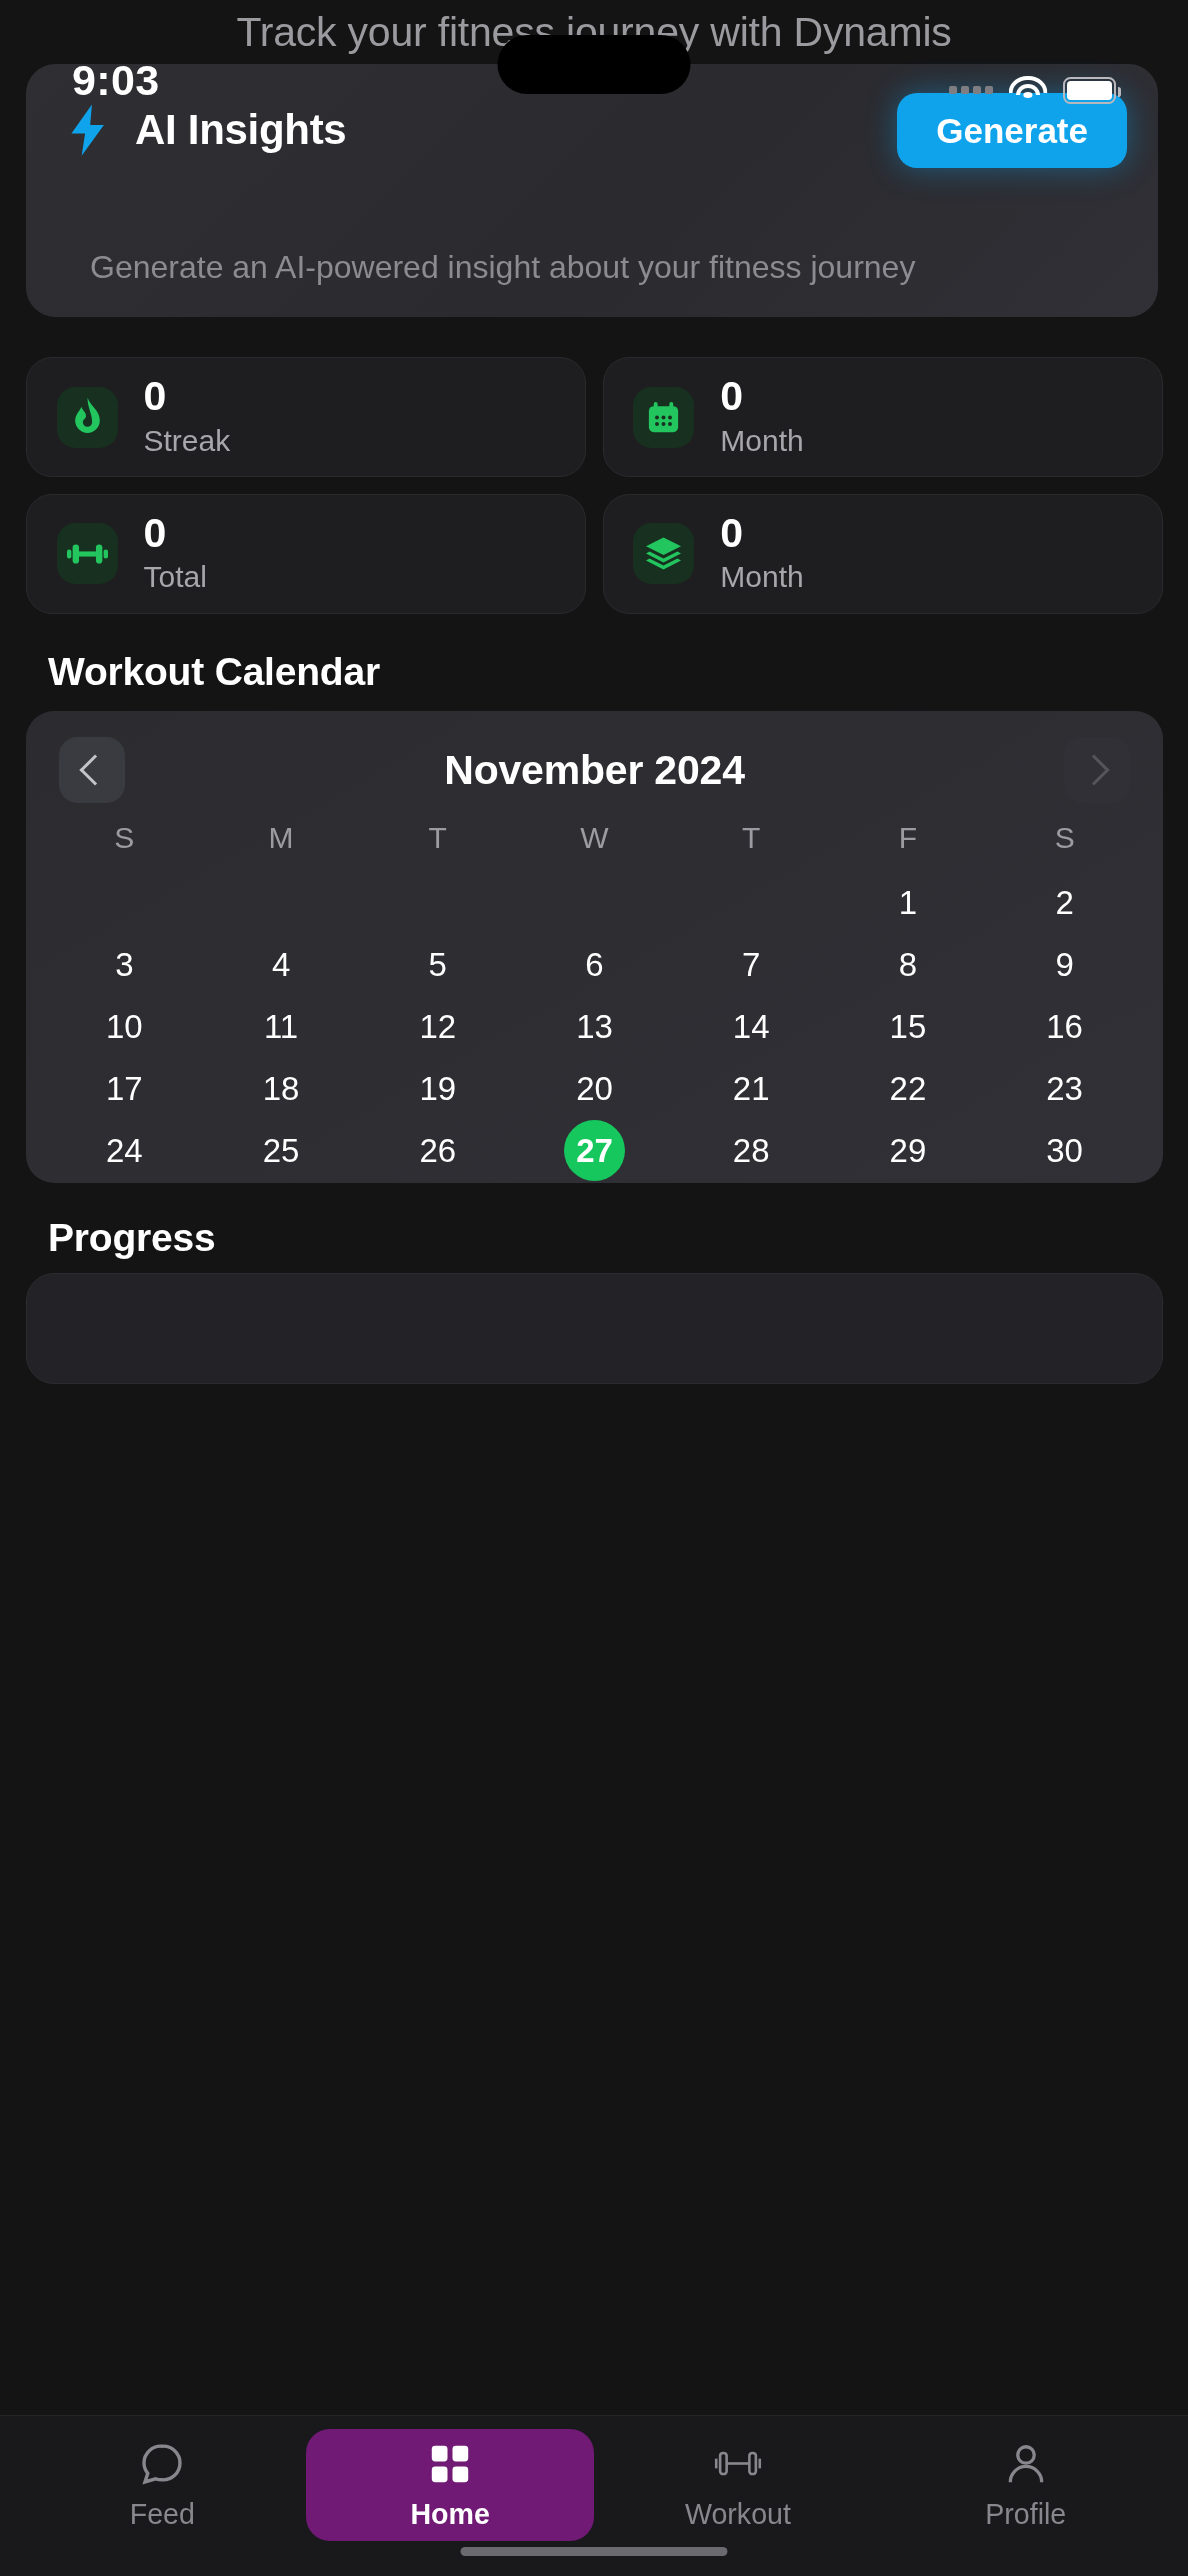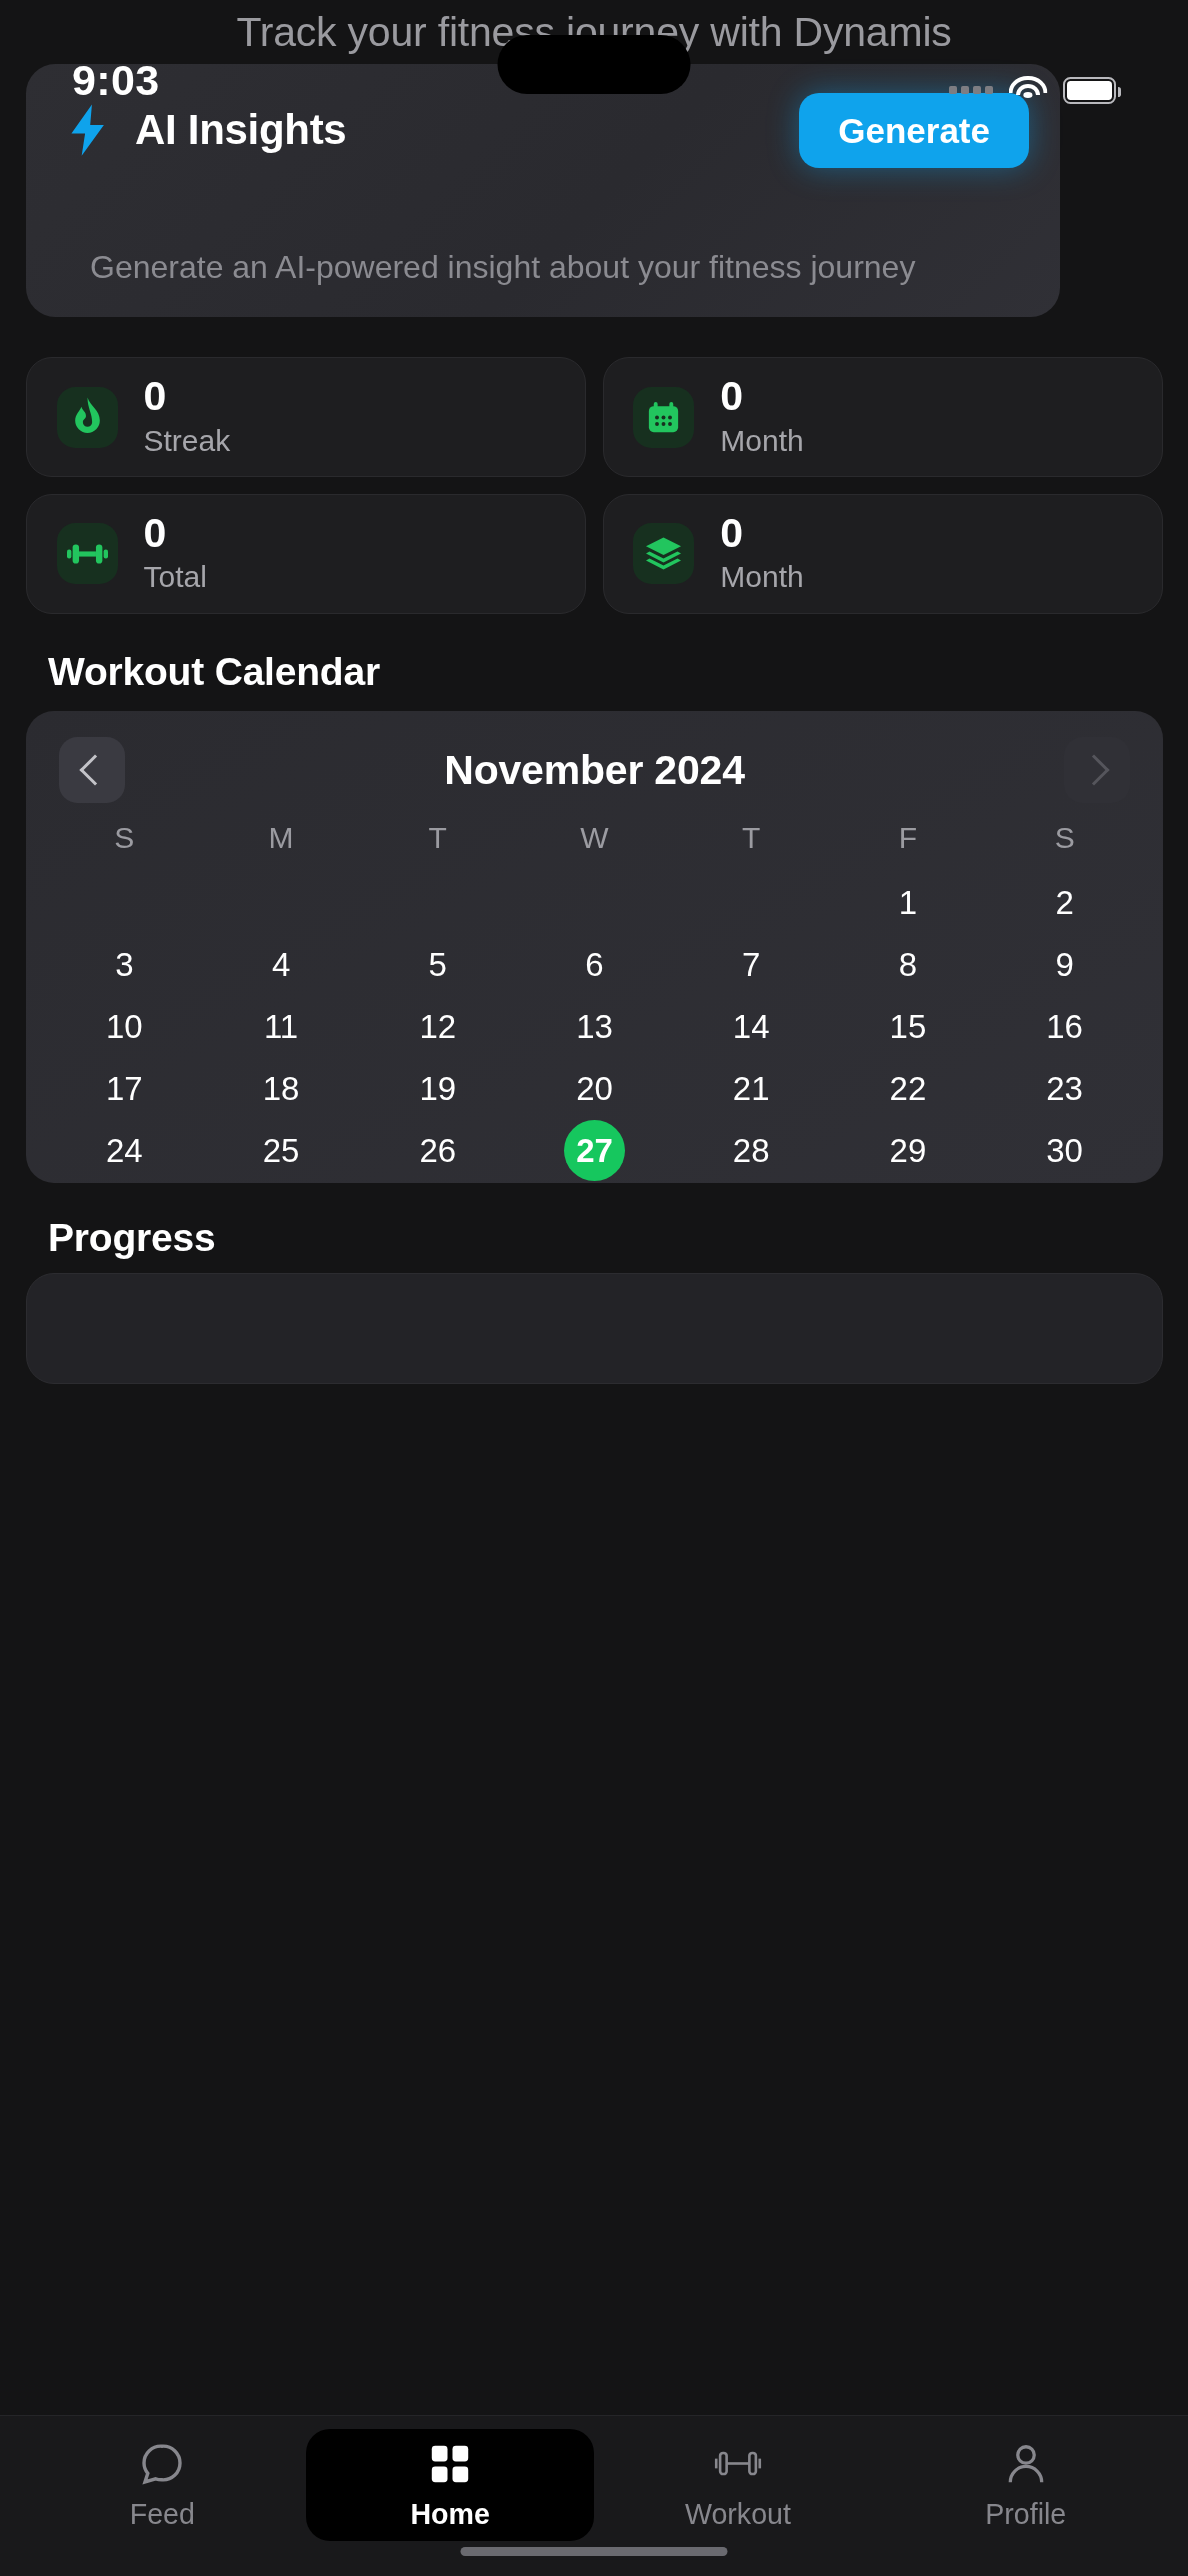--- a/index.html
+++ b/index.html
@@ -51,21 +51,21 @@
   .island {
     position:absolute; top:35px; left:50%; transform:translateX(-50%);
     width:193px; height:59px; background:#000; border-radius:33px; z-index:60;
   }
 
   
   .content { position:absolute; top:0; left:0; right:0; bottom:0; }
 
   
   .ai-card {
-    position:absolute; top:64px; left:26px; width:1034px; height:253px;
+    position:absolute; top:64px; left:26px; width:1132px; height:253px;
     background:linear-gradient(135deg,#2e2e33 0%,#2a2a2f 55%,#303036 100%);
     border-radius:29.5px;
   }
   .ai-head {
     position:absolute; top:28px; left:42px; right:31px; height:76px;
     display:flex; align-items:center; justify-content:space-between;
   }
   .ai-left { display:flex; align-items:center; gap:26px; }
   .bolt-icon { width:41px; height:52px; display:block; }
   .ai-title { color:#fff; font-size:42px; font-weight:bold; letter-spacing:-0.3px; }
@@ -143,21 +143,21 @@
   
   .tabbar {
     position:absolute; left:0; right:0; bottom:0; height:161px;
     background:#19191b; border-top:1.4px solid #252528;
     display:flex; align-items:flex-start; padding:0 18.4px;
   }
   .tab {
     flex:1; height:112px; margin-top:13px; border-radius:24px;
     display:flex; flex-direction:column; align-items:center; justify-content:center; gap:9.2px;
   }
-  .tab.active { background:#000000; }
+  .tab.active { background:#701a75; }
   .tab-ico { height:50px; display:flex; align-items:center; justify-content:center; }
   .tab-lab { font-size:28.6px; color:#87878d; }
   .tab.active .tab-lab { color:#fff; font-weight:bold; }
   .home-ind {
     position:absolute; bottom:20px; left:50%; transform:translateX(-50%);
     width:267px; height:9.2px; background:#6a6a70; border-radius:5.5px;
   }
 </style>
 </head>
 <body>

